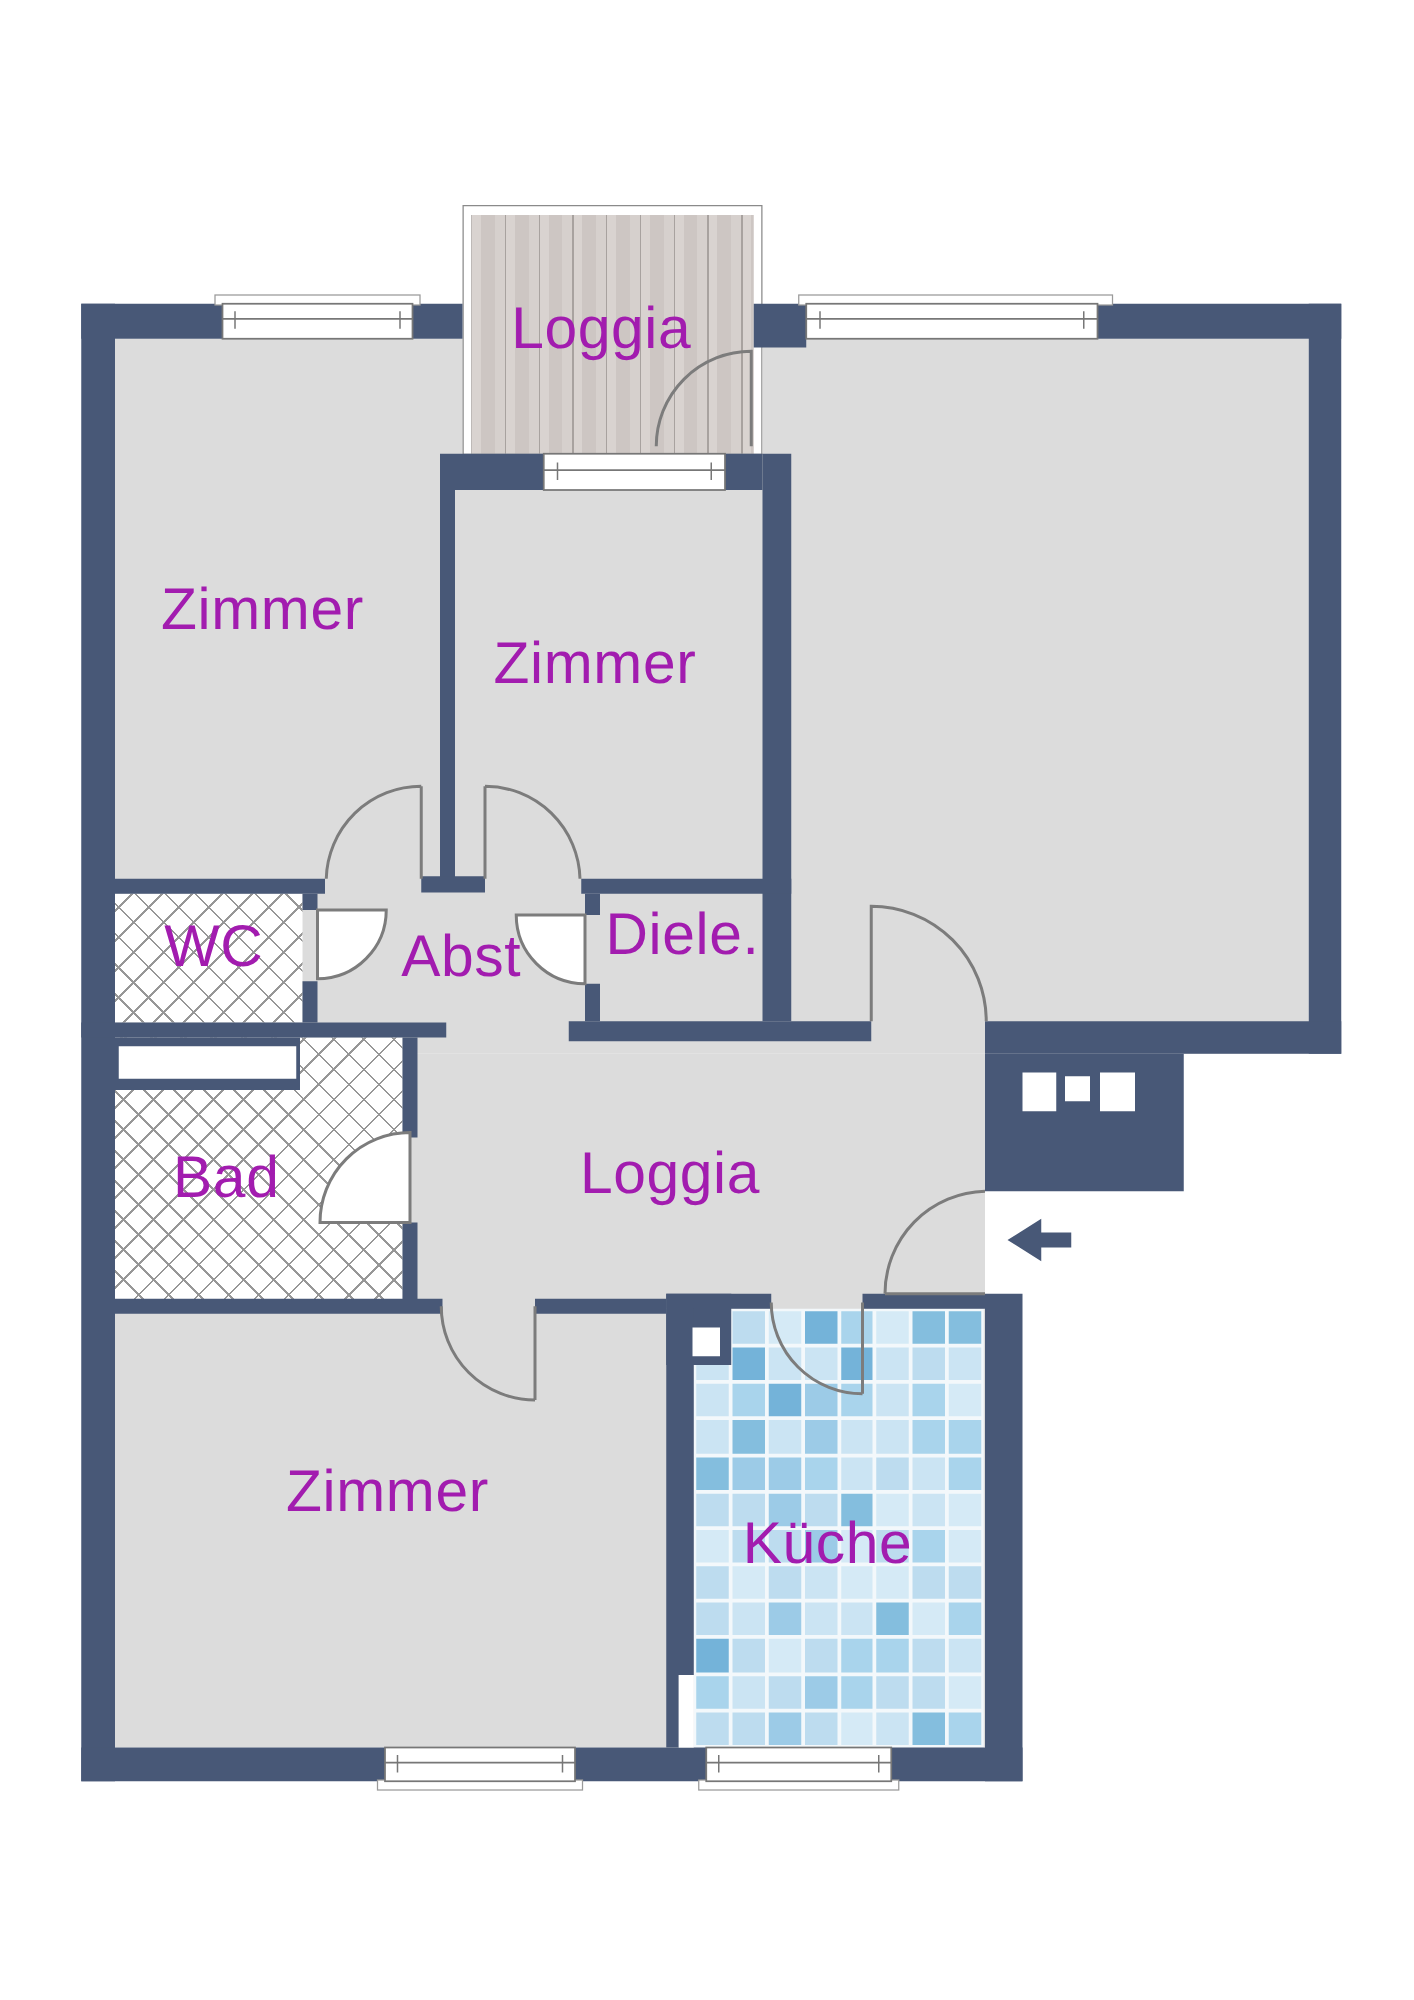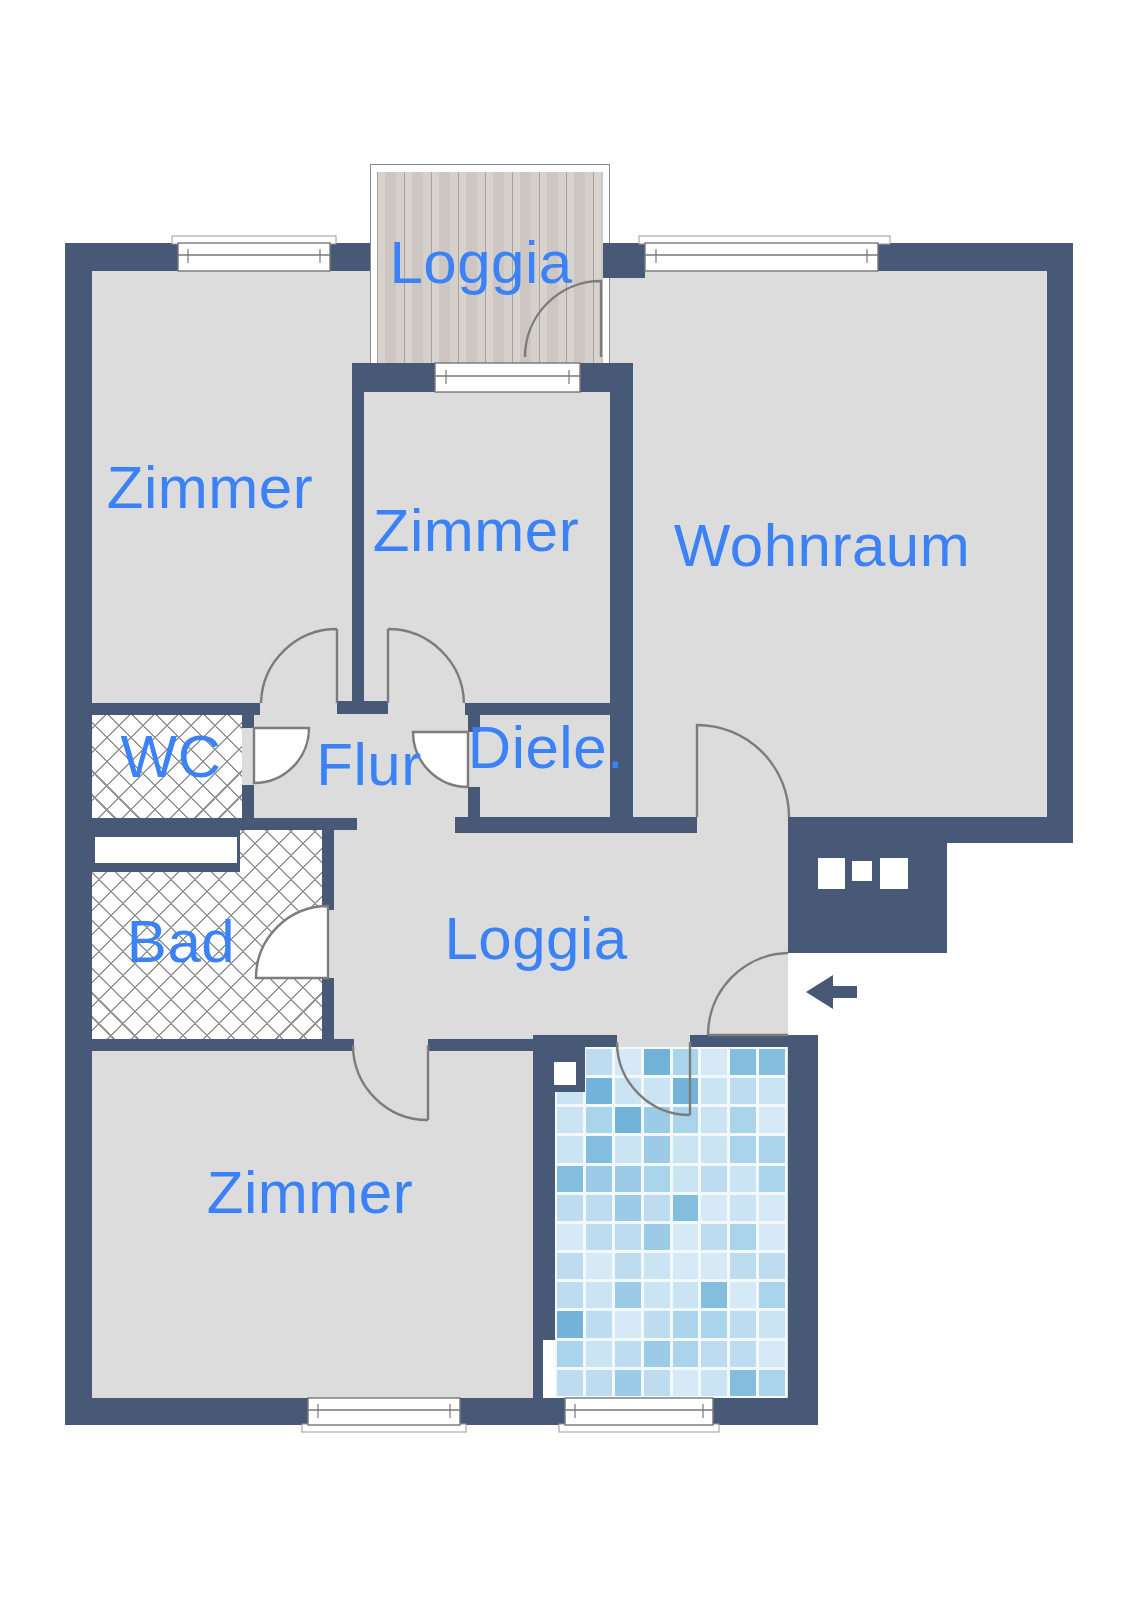--- a/index.html
+++ b/index.html
@@ -24,21 +24,21 @@
   .wood{position:absolute;left:377px;top:172px;width:226px;height:191px;
     border-bottom:1px solid #8a8a8a;
     background:
       repeating-linear-gradient(90deg,#a8a29f 0 1px,#d9d3d0 1px 8px,#cdc6c3 8px 19px,#d6d0cd 19px 27px);}
   .notch{position:absolute;left:610px;top:278px;width:23px;height:85px;background:var(--floor);}
   .tiles{position:absolute;left:555px;top:1047px;width:232px;height:351px;
     background:var(--grout);box-sizing:border-box;padding:2px;display:grid;
     grid-template-columns:repeat(8,1fr);grid-template-rows:repeat(12,1fr);gap:3px;}
   .tiles>div{width:100%;height:100%;}
   svg.overlay{position:absolute;left:0;top:0;pointer-events:none;}
-  .lbl{position:absolute;transform:translate(-50%,-50%);font-size:60px;color:#3b82f6;
+  .lbl{position:absolute;transform:translate(-50%,-50%);font-size:47px;color:#a21caf;
        white-space:nowrap;letter-spacing:0.5px;}
 </style>
 </head>
 <body>
 
 <div id="plan">
 
   <div class="f" style="left:92px;top:271px;width:955px;height:572px;"></div>
   <div class="f" style="left:92px;top:843px;width:696px;height:555px;"></div>
 
@@ -244,20 +244,20 @@
       <path d="M428,1045 V1120 M353,1045 A75,75 0 0 0 428,1120"></path>
       <path d="M690,1042 V1115 M617,1042 A73,73 0 0 0 690,1115"></path>
     </g>
 
     <path style="fill:var(--wall)" d="M806,992 L833,975 L833,986 L857,986 L857,998 L833,998 L833,1009 Z"></path>
   </svg>
 
   <div class="lbl" style="left:481px;top:262px;">Loggia</div>
   <div class="lbl" style="left:210px;top:487px;">Zimmer</div>
   <div class="lbl" style="left:476px;top:530px;">Zimmer</div>
-  <div class="lbl" style="left:822px;top:545px;">Wohnraum</div>
   <div class="lbl" style="left:171px;top:756px;">WC</div>
-  <div class="lbl" style="left:369px;top:764px;">Flur</div>
+  <div class="lbl" style="left:369px;top:764px;">Abst</div>
   <div class="lbl" style="left:546px;top:747px;">Diele.</div>
   <div class="lbl" style="left:181px;top:941px;">Bad</div>
   <div class="lbl" style="left:536px;top:938px;">Loggia</div>
   <div class="lbl" style="left:310px;top:1192px;">Zimmer</div>
+  <div class="lbl" style="left:662px;top:1234px;">Küche</div>
 </div>
 
 </body></html>

